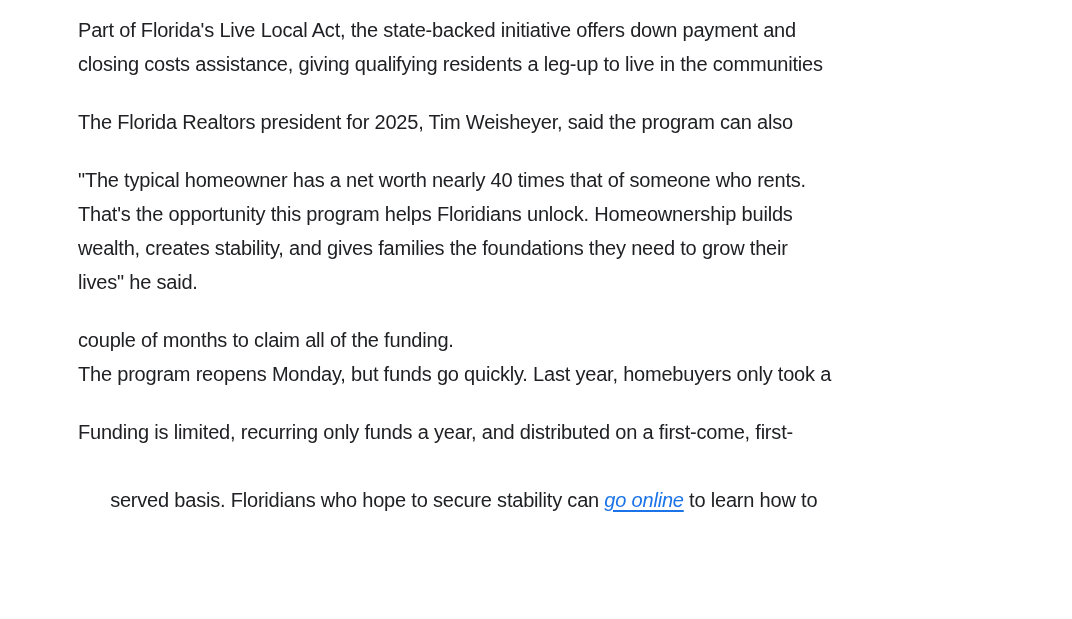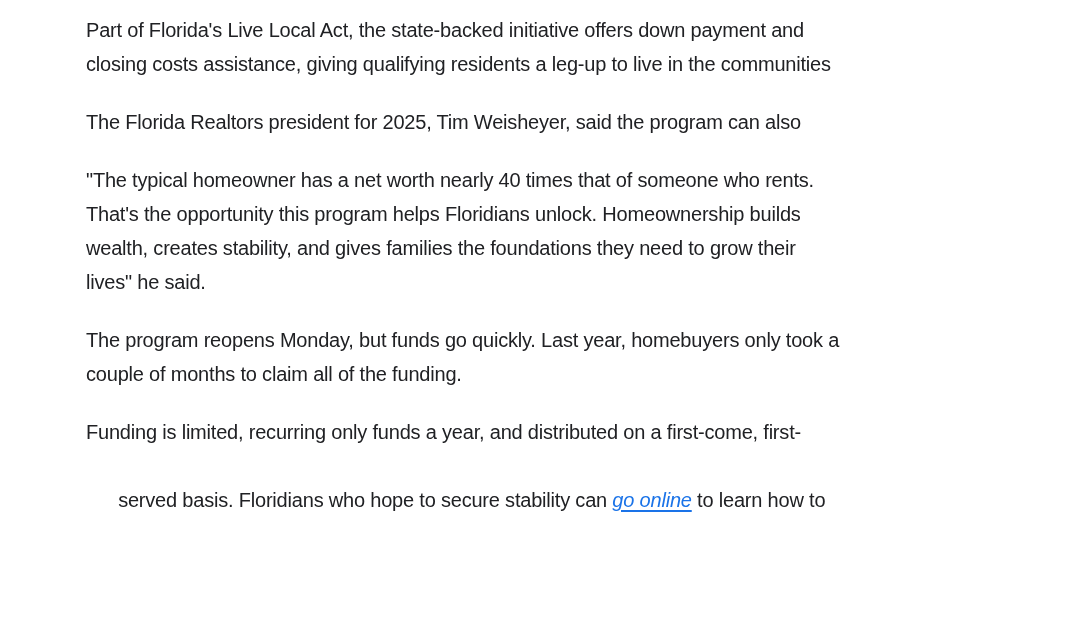--- a/index.html
+++ b/index.html
@@ -17,21 +17,21 @@
     position: absolute;
     left: 78px;
     top: 13px;
     width: 880px;
     color: #202124;
     font-size: 20px;
     line-height: 34px;
     letter-spacing: -0.2px;
   }
   .para {
-    margin: 0 0 24px 8px;
+    margin: 0 0 24px 0;
   }
   .line {
     white-space: pre;
   }
   .inline-line span {
     white-space: pre;
   }
   a.article-link {
     color: #1a73e8;
     text-decoration: underline;
@@ -55,22 +55,22 @@
   </div>
 
   <div class="para">
     <div class="line">"The typical homeowner has a net worth nearly 40 times that of someone who rents.</div>
     <div class="line">That's the opportunity this program helps Floridians unlock. Homeownership builds</div>
     <div class="line">wealth, creates stability, and gives families the foundations they need to grow their</div>
     <div class="line">lives" he said.</div>
   </div>
 
   <div class="para">
+    <div class="line">couple of months to claim all of the funding.</div>
     <div class="line">The program reopens Monday, but funds go quickly. Last year, homebuyers only took a</div>
-    <div class="line">couple of months to claim all of the funding.</div>
   </div>
 
   <div class="para">
     <div class="line">Funding is limited, recurring only funds a year, and distributed on a first-come, first-</div>
     <div class="line inline-line">
       <span>served basis. Floridians who hope to secure stability can </span><a class="article-link">go online</a><span> to learn how to</span>
     </div>
 
   </div>
 

